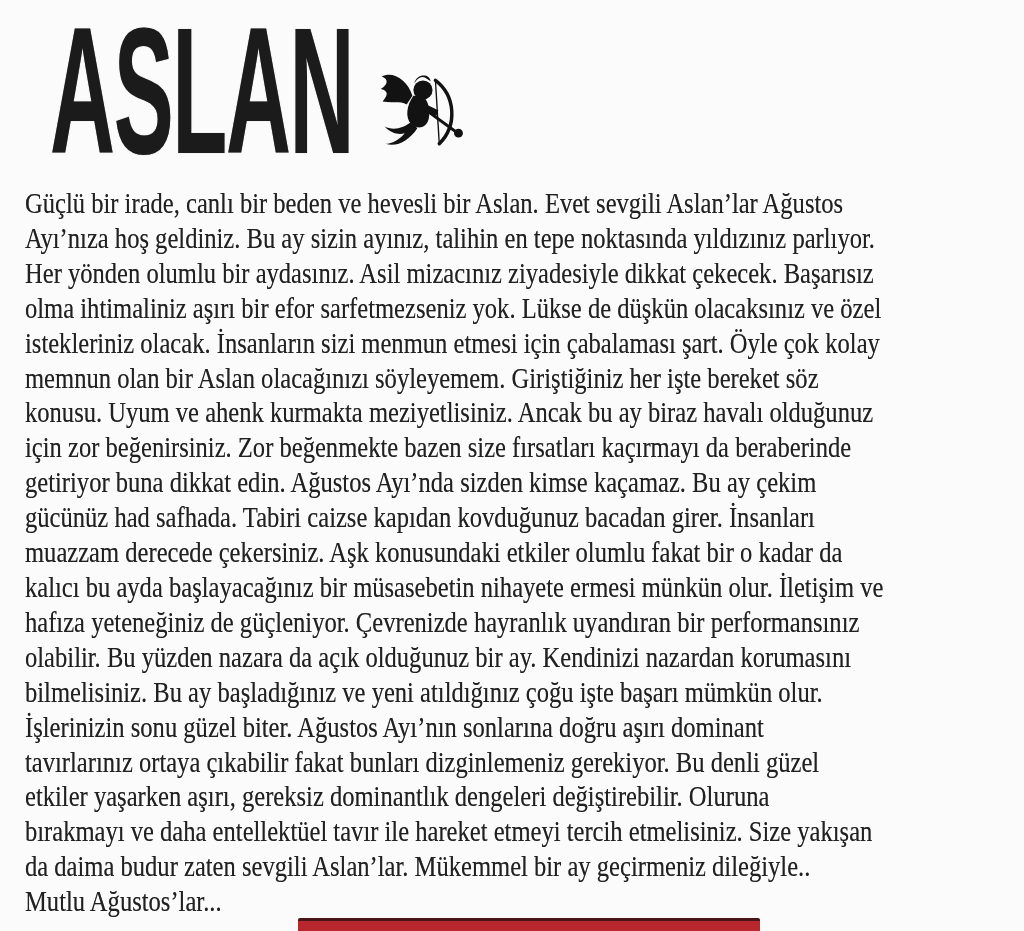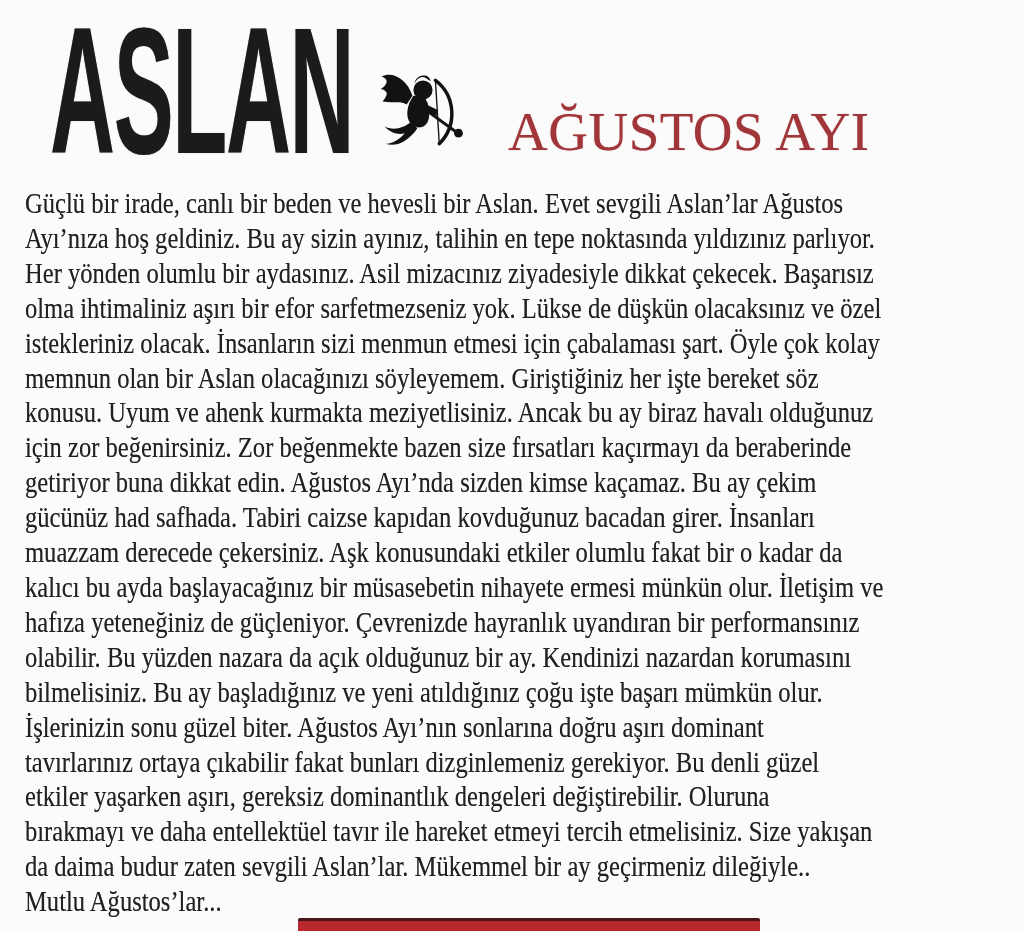--- a/index.html
+++ b/index.html
@@ -121,21 +121,20 @@
         </g>
 
         <path d="M64 15 C85 31 87 62 68 81" fill="none" stroke="#121212" stroke-width="3.6" stroke-linecap="round"></path>
 
         <path d="M64 15 L68 81" fill="none" stroke="#121212" stroke-width="1.4"></path>
 
         <path d="M46 40 L86 69" fill="none" stroke="#121212" stroke-width="3" stroke-linecap="round"></path>
       </svg>
     </span>
 
-    <h2 class="subtitle">AĞUSTOS AYI</h2>
   </header>
 
   <main class="article">
       <div class="text-line">Güçlü bir irade, canlı bir beden ve hevesli bir Aslan. Evet sevgili Aslan’lar Ağustos</div>
       <div class="text-line">Ayı’nıza hoş geldiniz. Bu ay sizin ayınız, talihin en tepe noktasında yıldızınız parlıyor.</div>
       <div class="text-line">Her yönden olumlu bir aydasınız. Asil mizacınız ziyadesiyle dikkat çekecek. Başarısız</div>
       <div class="text-line">olma ihtimaliniz aşırı bir efor sarfetmezseniz yok. Lükse de düşkün olacaksınız ve özel</div>
       <div class="text-line">istekleriniz olacak. İnsanların sizi menmun etmesi için çabalaması şart. Öyle çok kolay</div>
       <div class="text-line">memnun olan bir Aslan olacağınızı söyleyemem. Giriştiğiniz her işte bereket söz</div>
       <div class="text-line">konusu. Uyum ve ahenk kurmakta meziyetlisiniz. Ancak bu ay biraz havalı olduğunuz</div>

